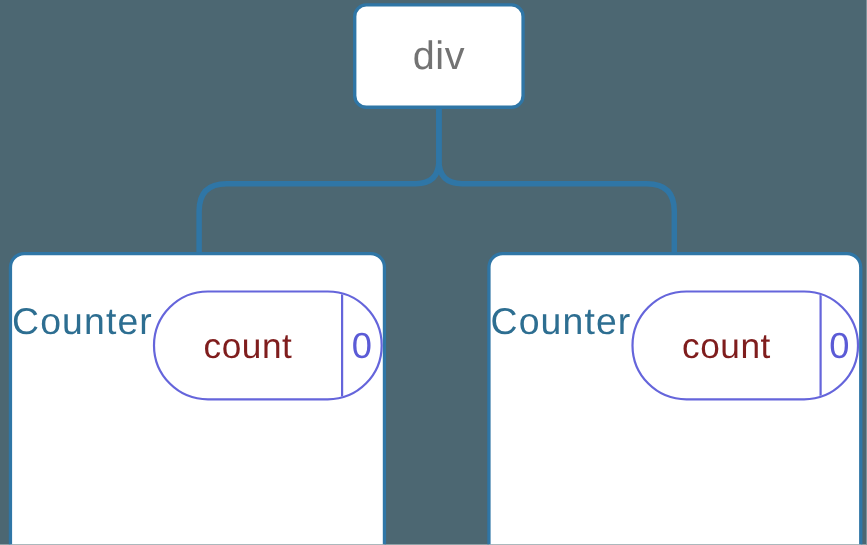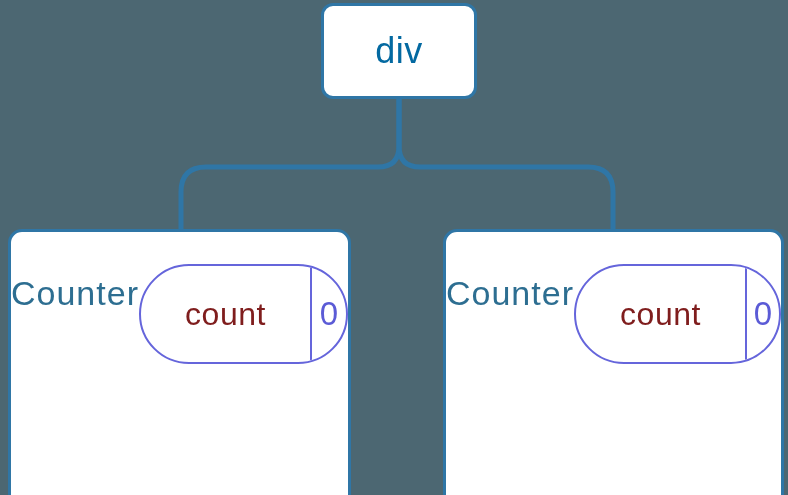--- a/index.html
+++ b/index.html
@@ -25,21 +25,21 @@
     height: 96px;
     background: #ffffff;
     border: 3px solid #2F76A6;
     border-radius: 12px;
     display: flex;
     align-items: center;
     justify-content: center;
   }
   .root-node .label {
     font-size: 36px;
-    color: #0369a1;
+    color: #737373;
     letter-spacing: 0.5px;
   }
 
   
   .connector {
     position: absolute;
     left: 0;
     top: 0;
     width: 788px;
     height: 495px;

